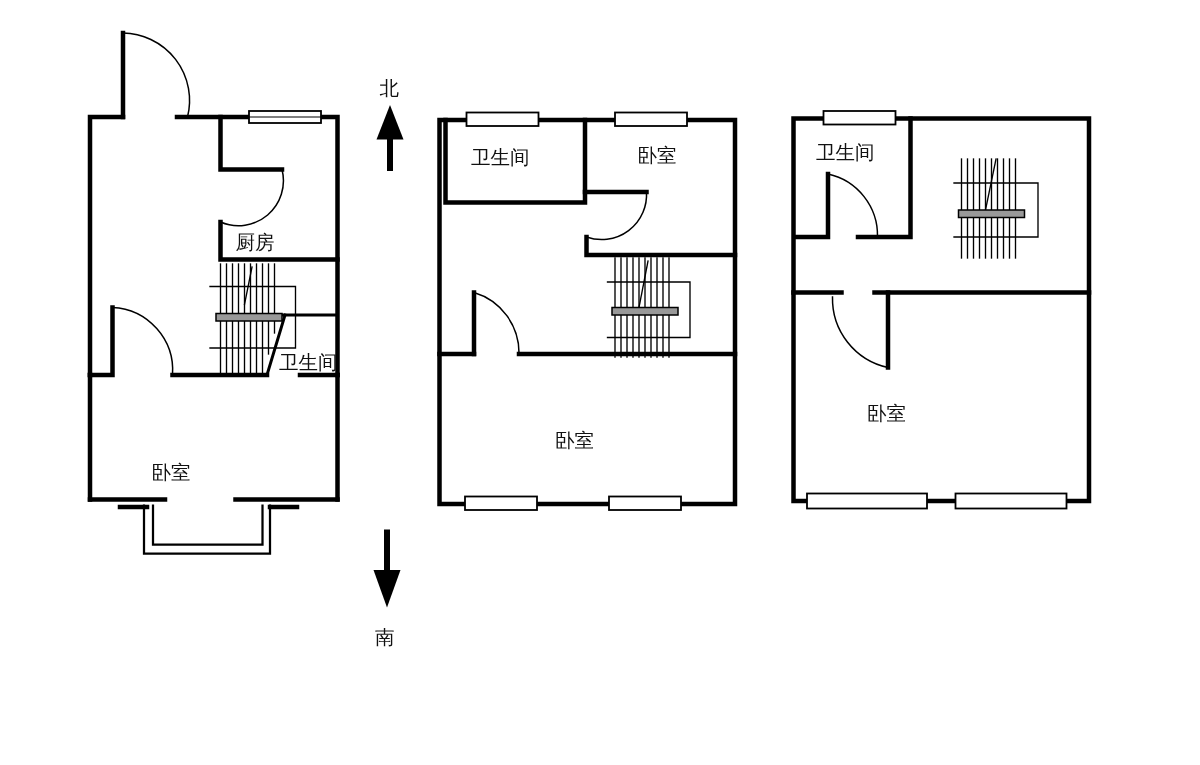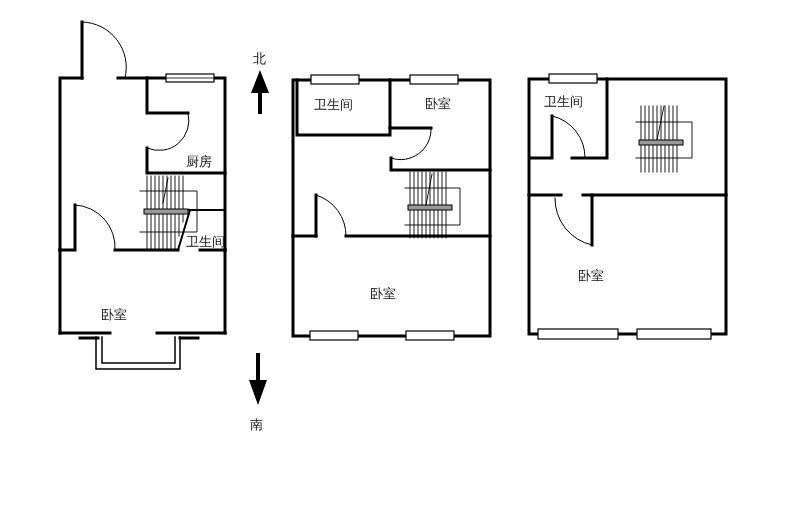--- a/index.html
+++ b/index.html
@@ -140,21 +140,21 @@
     <g>
       <line x1="258" y1="355" x2="258" y2="383" stroke-width="4"></line>
       <polygon points="258,405 249,380 267,380" fill="#000" stroke="none"></polygon>
     </g>
   </g>
 </svg>
 
 <div class="lbl" style="left:253px;top:50px;">北</div>
 <div class="lbl" style="left:250px;top:416px;">南</div>
 
-<div class="lbl" style="left:186px;top:153px;text-align:right;">厨房</div>
+<div class="lbl" style="left:157px;top:153px;text-align:right;">厨房</div>
 <div class="lbl" style="left:186px;top:233px;">卫生间</div>
 <div class="lbl" style="left:101px;top:306px;">卧室</div>
 
 <div class="lbl" style="left:314px;top:96px;">卫生间</div>
 <div class="lbl" style="left:425px;top:95px;">卧室</div>
 <div class="lbl" style="left:370px;top:285px;">卧室</div>
 
 <div class="lbl" style="left:544px;top:93px;">卫生间</div>
 <div class="lbl" style="left:578px;top:267px;">卧室</div>
 

